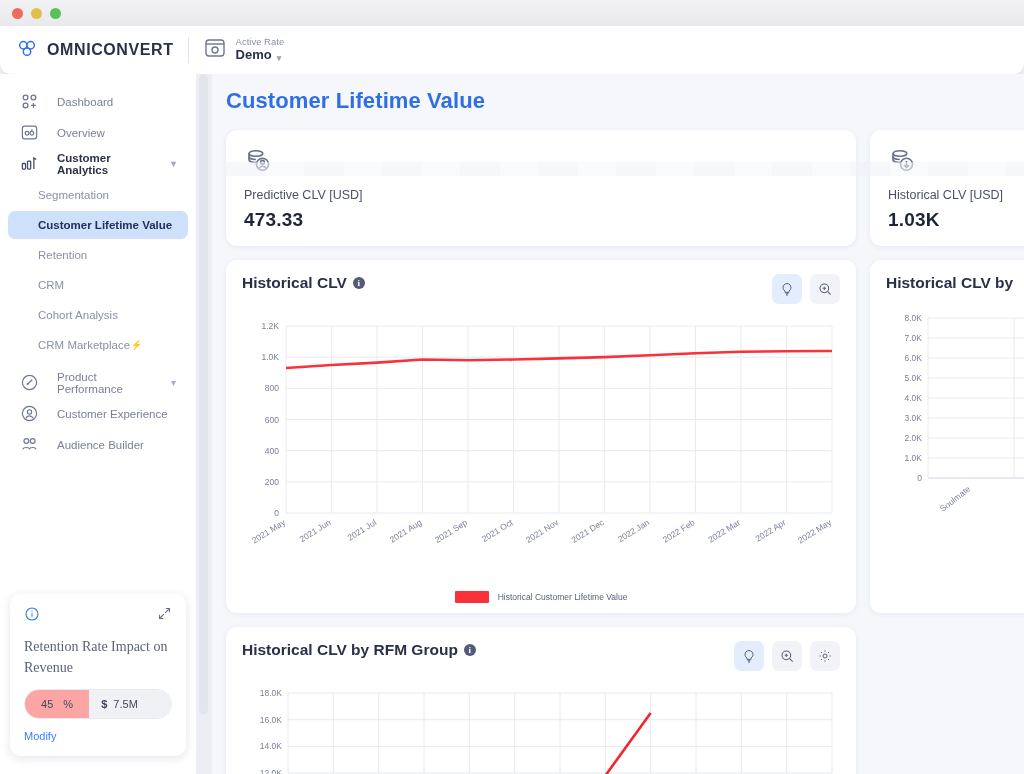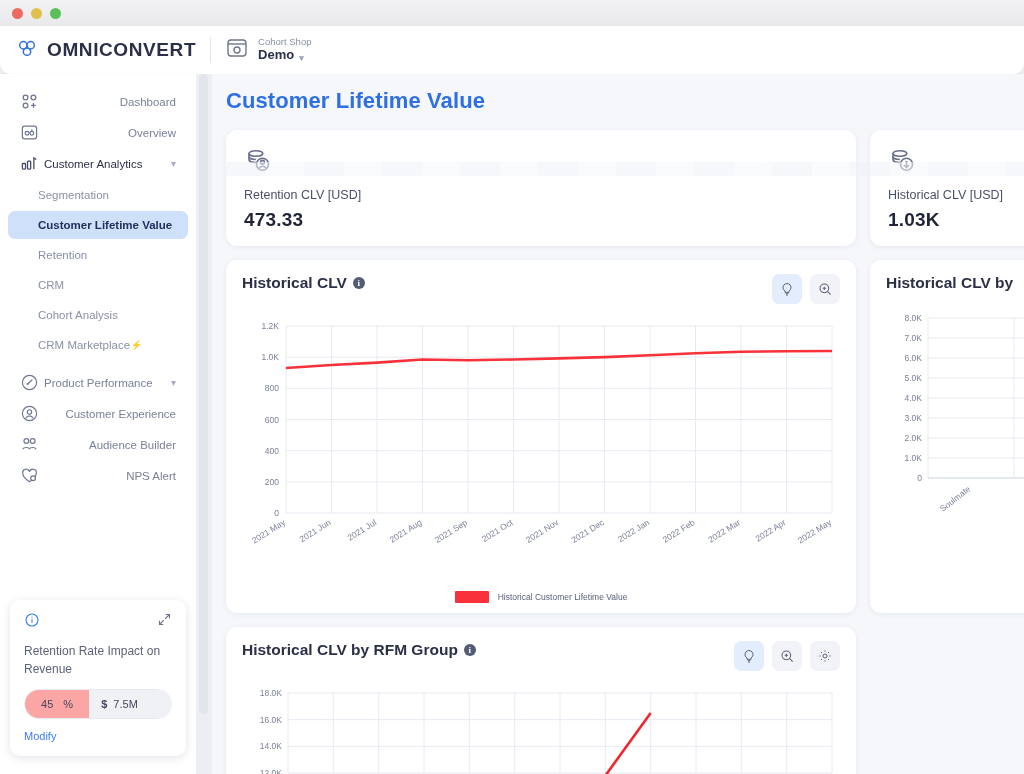--- a/index.html
+++ b/index.html
@@ -25,67 +25,67 @@
 
   
   .topbar {
     height: 48px; background: #ffffff; display: flex; align-items: center;
     padding-left: 16px; gap: 14px;
     box-shadow: 0 1px 2px rgba(30,40,80,.06);
     border-bottom-left-radius: 10px; border-bottom-right-radius: 10px;
   }
   .brand { display: flex; align-items: center; gap: 9px; }
   .brand-name {
-    font-size: 19px; font-weight: bold; letter-spacing: .6px; color: #2b3048;
+    font-size: 16px; font-weight: bold; letter-spacing: .6px; color: #2b3048;
   }
   .vdivider { width: 1px; height: 26px; background: #e2e5ee; }
   .shop { display: flex; align-items: center; gap: 9px; }
   .shop-labels { line-height: 1.15; }
   .shop-kicker { font-size: 9.5px; color: #8a90a6; }
   .shop-name { font-size: 13px; font-weight: bold; color: #2b3048; display:flex; align-items:flex-end; gap:5px;}
   .caret { font-size: 9px; color: #9aa0b4; }
 
   
   .body-wrap { display: flex; height: 700px; }
 
   
   .sidebar {
     width: 196px; background: #ffffff; position: relative;
     padding-top: 12px; flex: 0 0 196px;
     box-shadow: 1px 0 2px rgba(30,40,80,.04);
   }
   .nav-item {
-    display: flex; align-items: center; gap: 5px;
+    display: flex; align-items: center; gap: 18px;
     height: 31px; padding: 0 12px 0 12px; margin: 0 8px;
     font-size: 11.5px; color: #7a8098; border-radius: 7px;
-    cursor: pointer; position: relative; justify-content: space-between;
+    cursor: pointer; position: relative;
   }
   .nav-item .ico { width: 19px; height: 19px; flex: 0 0 19px; color: #6f768f; }
   .nav-item .ico svg { display: block; width: 19px; height: 19px; }
-  .nav-item.group { font-weight: normal; color: #2b3048; }
+  .nav-item.group { font-weight: bold; color: #2b3048; }
   .nav-item.group .ico { color: #444b66; }
   .nav-chev { margin-left: auto; color: #a8aec2; font-size: 10px; }
   .sub-item {
     display: flex; align-items: center; height: 28px;
     margin: 2px 8px; padding-left: 30px; border-radius: 7px;
     font-size: 11.5px; color: #8a90a6; cursor: pointer;
   }
   .sub-item.active { background: #cfe0fb; color: #20305c; font-weight: bold; }
   .sub-item .bolt { font-size: 9px; color: #5b6078; margin-left: 1px; vertical-align: super; }
 
   
   .promo {
     position: absolute; left: 10px; right: 10px; bottom: 18px;
     background: #fff; border-radius: 10px; padding: 12px 14px 14px 14px;
     box-shadow: 0 2px 10px rgba(40,50,90,.13);
   }
   .promo-top { display: flex; align-items: flex-start; justify-content: space-between; }
   .promo-info { color: #3b7ef0; }
   .promo-expand { color: #6b7288; font-size: 13px; }
-  .promo-title { font-size: 12px; color: #5c6279; line-height: 1.5; margin-top: 10px; }
+  .promo-title { font-size: 14px; color: #5c6279; line-height: 1.5; margin-top: 10px; font-family: Liberation Serif, serif; }
   .promo-fields {
     display: flex; margin-top: 11px; border-radius: 16px; overflow: hidden;
     border: 1px solid #e6e9f1; height: 30px; font-size: 11px; color: #43485e;
   }
   .promo-f1 { flex: 0 0 44%; display: flex; align-items: center; justify-content: center; gap: 10px; background: #fca5a5; }
   .promo-f2 { flex: 1; display: flex; align-items: center; gap: 6px; padding-left: 12px; background: #eff1f5; }
   .promo-f2 .cur { font-weight: bold; }
   .promo-modify { margin-top: 11px; font-size: 11px; color: #3b7ef0; cursor: pointer; }
 
   
@@ -174,21 +174,21 @@
     <div class="vdivider"></div>
     <div class="shop">
       <span>
         <svg width="24" height="24" viewBox="0 0 24 24" fill="none" stroke="#6f768f" stroke-width="1.4">
           <rect x="3" y="4" width="18" height="16" rx="3"></rect>
             <path d="M3 8h18"></path>
             <circle cx="12" cy="14" r="3"></circle>
         </svg>
       </span>
       <span class="shop-labels">
-        <span class="shop-kicker" style="display:block">Cohort Shop</span>
+        <span class="shop-kicker" style="display:block">Active Rate</span>
         <span class="shop-name">
           <span>Demo</span>
           <span class="caret">▾</span>
         </span>
       </span>
     </div>
   </div>
 
   <div class="body-wrap">
 
@@ -279,29 +279,20 @@
         <span class="ico">
           <svg viewBox="0 0 24 24" fill="none" stroke="currentColor" stroke-width="1.5">
             <circle cx="8" cy="7.5" r="3"></circle>
               <circle cx="16" cy="7.5" r="3"></circle>
             <path d="M3.5 18c1.2-3 7.8-3 9 0M11.5 18c1.2-3 7.8-3 9 0"></path>
           </svg>
         </span>
         <span>Audience Builder</span>
       </div>
 
-      <div class="nav-item">
-        <span class="ico">
-          <svg viewBox="0 0 24 24" fill="none" stroke="currentColor" stroke-width="1.5">
-            <path d="M12 20S3.5 14.6 3.5 9.3A4.3 4.3 0 0 1 12 7.5a4.3 4.3 0 0 1 8.5 1.8C20.5 14.6 12 20 12 20z"></path>
-            <circle cx="16.5" cy="15.5" r="3" fill="#fff"></circle>
-          </svg>
-        </span>
-        <span>NPS Alert</span>
-      </div>
 
       <div class="promo">
         <div class="promo-top">
           <span class="promo-info">
             <svg width="16" height="16" viewBox="0 0 24 24" fill="none" stroke="currentColor" stroke-width="1.7">
               <circle cx="12" cy="12" r="9"></circle>
                 <path d="M12 11v5"></path>
                 <circle cx="12" cy="7.8" r=".9" fill="currentColor" stroke="none"></circle>
             </svg>
           </span>
@@ -339,21 +330,21 @@
           <div class="kpi-icon">
             <svg width="30" height="30" viewBox="0 0 24 24" fill="none" stroke="currentColor" stroke-width="1.3">
               <ellipse cx="9.5" cy="6" rx="5.5" ry="2.2"></ellipse>
               <path d="M4 6v5c0 1.2 2.5 2.2 5.5 2.2"></path>
               <path d="M4 8.6c0 1.2 2.5 2.2 5.5 2.2"></path>
               <circle cx="14.8" cy="14.6" r="4.8"></circle>
               <circle cx="14.8" cy="13" r="1.5"></circle>
               <path d="M11.9 17.9a3.3 3.3 0 0 1 5.8 0"></path>
             </svg>
           </div>
-          <div class="kpi-label">Retention CLV [USD]</div>
+          <div class="kpi-label">Predictive CLV [USD]</div>
           <div class="kpi-value">473.33</div>
         </div>
 
         <div class="card kpi right">
           <div class="kpi-icon">
             <svg width="30" height="30" viewBox="0 0 24 24" fill="none" stroke="currentColor" stroke-width="1.3">
               <ellipse cx="9.5" cy="6" rx="5.5" ry="2.2"></ellipse>
               <path d="M4 6v5c0 1.2 2.5 2.2 5.5 2.2"></path>
               <path d="M4 8.6c0 1.2 2.5 2.2 5.5 2.2"></path>
               <circle cx="14.8" cy="14.6" r="4.8"></circle>

